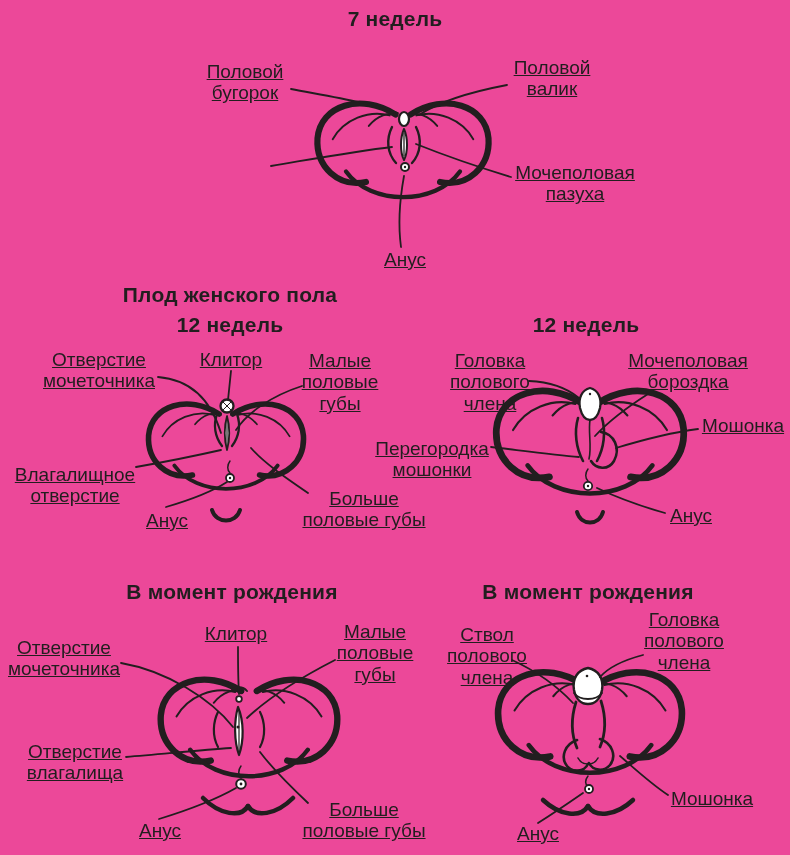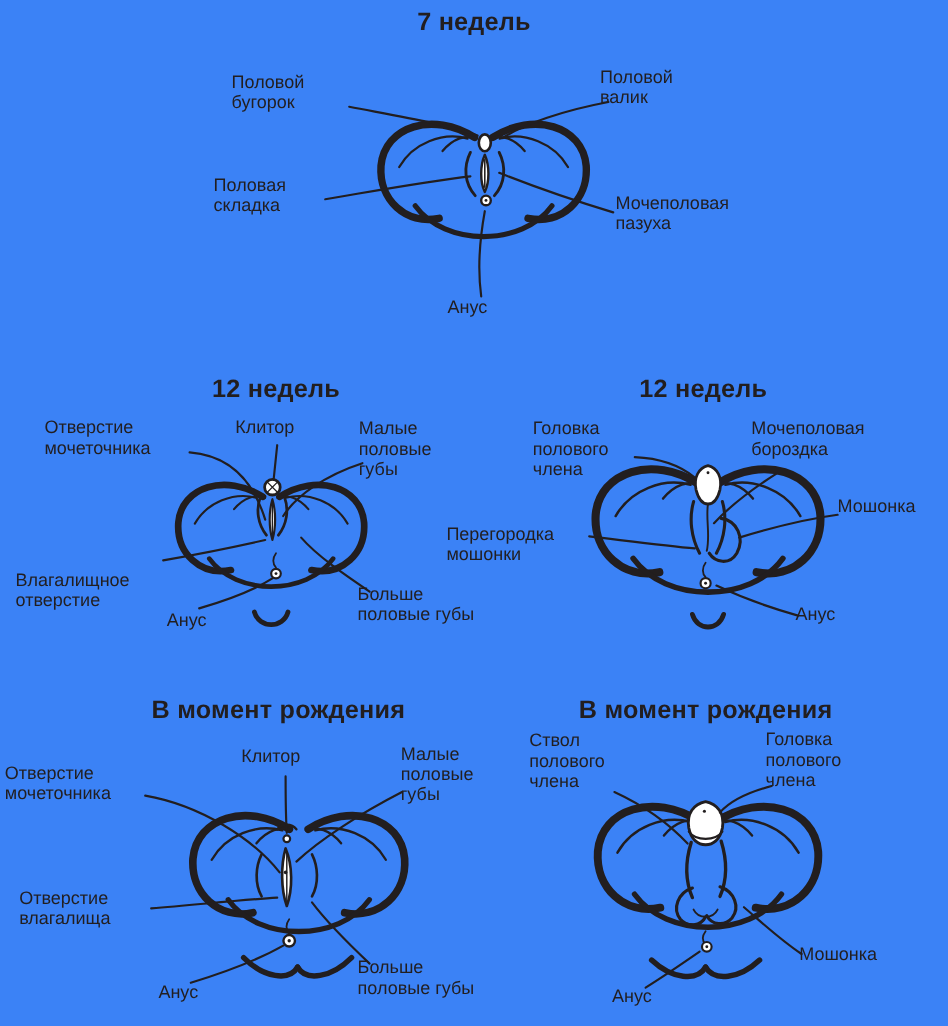--- a/index.html
+++ b/index.html
@@ -1,28 +1,28 @@
 <!DOCTYPE html>
 <html><head>
 <meta charset="utf-8">
 <style>
   html,body{margin:0;padding:0;background:#ffffff;}
   .stage{
-    position:relative;width:790px;height:855px;background:#3b82f6;overflow:hidden;
+    position:relative;width:790px;height:855px;background:#ec4899;overflow:hidden;
     font-family:"Liberation Sans","DejaVu Sans",sans-serif;color:#221e1f;
   }
   .stage svg{position:absolute;left:0;top:0;}
   svg path,svg circle,svg ellipse{stroke-linecap:round;stroke-linejoin:round;}
   .ttl{
     position:absolute;text-align:center;font-size:21px;font-weight:700;
     letter-spacing:0.2px;white-space:pre-line;line-height:1.35;
   }
   .lbl{
-    position:absolute;text-align:left;font-size:15px;font-weight:400;
-    white-space:pre-line;line-height:1.12;
+    position:absolute;text-align:center;font-size:19px;font-weight:400;
+    white-space:pre-line;line-height:1.12;text-decoration:underline;
   }
 </style>
 </head>
 <body style="background: rgb(255, 255, 255);">
 
 <div class="stage" style="color: rgb(34, 30, 31);">
 
   <svg width="790" height="855" viewBox="0 0 790 855">
     <defs>
       <g id="lobes" fill="none" stroke="#221e1f">
@@ -129,42 +129,41 @@
       <path d="M 543,800 C 560,816 581,818 588,806" stroke-width="4.5"></path>
       <path d="M 588,806 C 595,818 616,816 633,800" stroke-width="4.5"></path>
       <path d="M 512,660 C 538,672 559,688 573,703" stroke-width="1.8"></path>
       <path d="M 643,655 C 624,660 608,668 600,677" stroke-width="1.8"></path>
       <path d="M 668,795 C 650,783 634,768 620,756" stroke-width="1.8"></path>
       <path d="M 538,823 C 554,813 570,802 583,793" stroke-width="1.8"></path>
     </g>
   </svg>
 
   <div class="ttl" style="left:295px;top:5px;width:200px">7 недель</div>
+  <div class="ttl" style="left:105px;top:281px;width:250px">Плод женского пола</div>
   <div class="ttl" style="left:105px;top:311px;width:250px">12 недель</div>
   <div class="ttl" style="left:461px;top:311px;width:250px">12 недель</div>
   <div class="ttl" style="left:107px;top:578px;width:250px">В момент рождения</div>
   <div class="ttl" style="left:463px;top:578px;width:250px">В момент рождения</div>
 
   <div class="lbl" style="left:193px;top:61px;width:104px">Половой
 бугорок</div>
   <div class="lbl" style="left:500px;top:57px;width:104px">Половой
 валик</div>
-  <div class="lbl" style="left:178px;top:147px;width:104px">Половая
-складка</div>
   <div class="lbl" style="left:513px;top:162px;width:124px">Мочеполовая
 пазуха</div>
   <div class="lbl" style="left:373px;top:249px;width:64px">Анус</div>
 
   <div class="lbl" style="left:37px;top:349px;width:124px">Отверстие
 мочеточника</div>
   <div class="lbl" style="left:196px;top:349px;width:70px">Клитор</div>
   <div class="lbl" style="left:299px;top:350px;width:82px">Малые
 половые
 губы</div>
-  <div class="lbl" style="left:13px;top:476px;width:124px">Влагалищное
+  <div class="lbl" style="left:13px;top:464px;width:124px">Влагалищное
 отверстие</div>
   <div class="lbl" style="left:139px;top:510px;width:56px">Анус</div>
   <div class="lbl" style="left:298px;top:488px;width:132px">Больше
 половые губы</div>
 
   <div class="lbl" style="left:444px;top:350px;width:92px">Головка
 полового
 члена</div>
   <div class="lbl" style="left:626px;top:350px;width:124px">Мочеполовая
 бороздка</div>
@@ -178,21 +177,21 @@
   <div class="lbl" style="left:201px;top:623px;width:70px">Клитор</div>
   <div class="lbl" style="left:334px;top:621px;width:82px">Малые
 половые
 губы</div>
   <div class="lbl" style="left:16px;top:741px;width:118px">Отверстие
 влагалища</div>
   <div class="lbl" style="left:132px;top:820px;width:56px">Анус</div>
   <div class="lbl" style="left:298px;top:799px;width:132px">Больше
 половые губы</div>
 
-  <div class="lbl" style="left:441px;top:610px;width:92px">Ствол
+  <div class="lbl" style="left:441px;top:624px;width:92px">Ствол
 полового
 члена</div>
   <div class="lbl" style="left:638px;top:609px;width:92px">Головка
 полового
 члена</div>
   <div class="lbl" style="left:666px;top:788px;width:92px">Мошонка</div>
   <div class="lbl" style="left:510px;top:823px;width:56px">Анус</div>
 
 </div>
 

